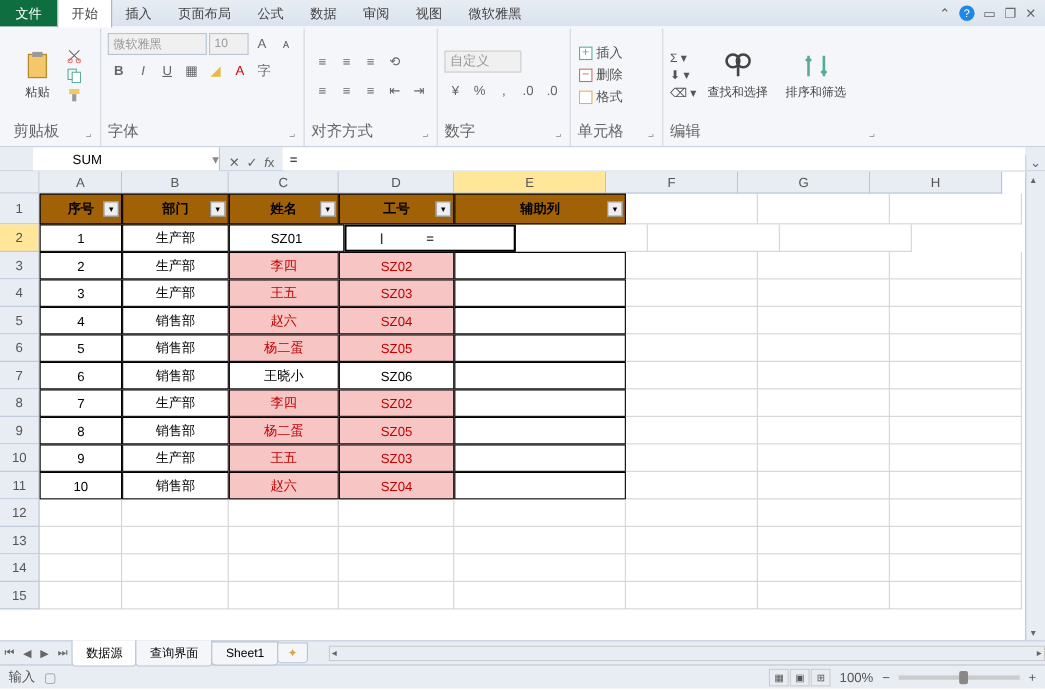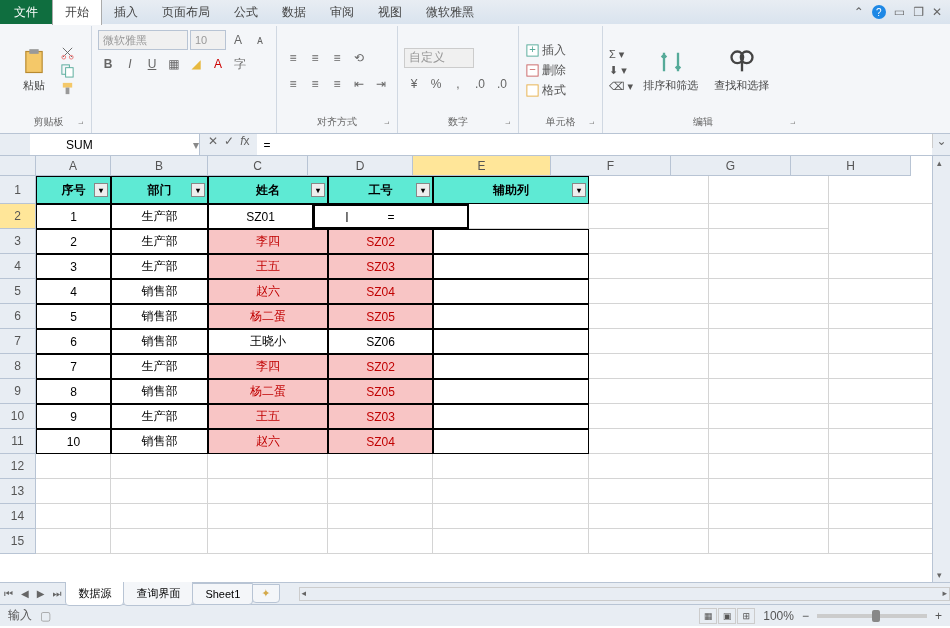--- a/index.html
+++ b/index.html
@@ -7,57 +7,57 @@
 .titlebar{height:24px;background:linear-gradient(#e8edf3,#d9e3ee);display:flex;align-items:center}
 .file-btn{background:#0f6e3f;color:#fff;padding:4px 14px;height:24px;display:flex;align-items:center}
 .tab{padding:4px 12px;color:#444;cursor:pointer}
 .tab.active{background:#fff;border-top:1px solid #aaa;border-left:1px solid #aaa;border-right:1px solid #aaa}
 .winctrl{margin-left:auto;display:flex;gap:8px;padding-right:8px;align-items:center;color:#666}
 .winctrl span{cursor:pointer}
 .help-icon{background:#1e88e5;color:#fff;border-radius:50%;width:14px;height:14px;display:inline-flex;align-items:center;justify-content:center;font-size:10px}
 .ribbon{height:110px;background:#f4f6f9;border-bottom:1px solid #b8c4d4;display:flex;padding:2px 6px 0}
 .rgroup{border-right:1px solid #d0d8e2;padding:2px 6px;display:flex;flex-direction:column;justify-content:space-between;position:relative}
 .rgroup-body{display:flex;gap:4px;flex:1}
-.rgroup-label{text-align:center;color:#666;font-size:10px;padding:2px 0;position:relative}
+.rgroup-label{color:#666;font-size:14px;padding:2px 0;position:relative}
 .rgroup-label::after{content:"⌐";position:absolute;right:2px;bottom:2px;font-size:9px;color:#888;transform:rotate(180deg)}
 .big-btn{display:flex;flex-direction:column;align-items:center;justify-content:center;padding:2px 6px;cursor:pointer;min-width:44px}
 .big-btn .icon{width:28px;height:28px;margin-bottom:2px}
 .big-btn .lbl{font-size:11px;color:#444;text-align:right;white-space:nowrap}
 .sm-col{display:flex;flex-direction:column;gap:3px;justify-content:center}
 .sm-row{display:flex;align-items:center;gap:2px;cursor:pointer;color:#555;font-size:11px;white-space:nowrap}
 .sm-row svg,.sm-row .icon{width:15px;height:15px}
 .font-box{display:flex;flex-direction:column;gap:4px;padding-top:2px}
 .font-sel{display:flex;gap:2px}
 .font-sel input{height:20px;border:1px solid #b8c4d4;background:#f0f0f0;color:#999;padding:0 4px;font-size:11px}
 .font-name{width:90px}.font-size{width:36px}
 .btn-row{display:flex;gap:2px}
 .btn-row span{width:20px;height:20px;display:flex;align-items:center;justify-content:center;color:#666;cursor:pointer;font-size:12px}
-.formula-bar{height:22px;background:#e8edf3;border-bottom:1px solid #b8c4d4;display:flex;align-items:flex-start}
+.formula-bar{height:22px;background:#e8edf3;border-bottom:1px solid #b8c4d4;display:flex;align-items:flex-end}
 .namebox{width:170px;border-right:1px solid #b8c4d4;height:100%;display:flex;align-items:center;padding-left:36px;background:#fff;margin-left:30px}
 .namebox input{border:none;width:100%;font-size:12px;outline:none}
 .fx-btns{display:flex;gap:6px;padding:0 8px;color:#666}
 .fx-btns span{cursor:pointer}
 .formula-in{flex:1;padding-left:6px;border:none;outline:none;font-size:12px;background:#fff;height:100%}
 .fexpand{width:18px;text-align:center;color:#666;border-left:1px solid #ccc;cursor:pointer}
 .grid-area{position:relative;height:426px;overflow:hidden;background:#fff}
 .corner{position:absolute;left:0;top:0;width:36px;height:20px;background:#e8edf3;border-right:1px solid #b8c4d4;border-bottom:1px solid #b8c4d4}
 .col-headers{position:absolute;left:36px;top:0;height:20px;display:flex}
 .ch{border-right:1px solid #b8c4d4;border-bottom:1px solid #b8c4d4;background:#e8edf3;display:flex;align-items:center;justify-content:center;color:#555}
 .ch.sel{background:#ffe699}
 .row-headers{position:absolute;left:0;top:20px;width:36px}
 .rh{height:25px;border-right:1px solid #b8c4d4;border-bottom:1px solid #b8c4d4;background:#e8edf3;display:flex;align-items:center;justify-content:center;color:#555}
 .rh.sel{background:#ffe699}
 .cells{position:absolute;left:36px;top:20px}
 .row{display:flex;height:25px}
 .cell{border-right:1px solid #d4d4d4;border-bottom:1px solid #d4d4d4;display:flex;align-items:center;justify-content:center;overflow:hidden;position:relative}
-.hdr{background:#5eead4;font-weight:bold;border:1px solid #000!important;height:28px}
+.hdr{background:#a16207;font-weight:normal;border:1px solid #000!important;height:28px}
 .hdr .dd{position:absolute;right:2px;width:14px;height:14px;border:1px solid #888;background:#eee;font-size:8px;display:flex;align-items:center;justify-content:center}
 .dcell{border:1px solid #000!important}
 .dcell.pink{background:#f8c5c5;color:#c00000}
-.cA{width:75px}.cB{width:97px}.cC{width:120px}.cD{width:105px}.cE{width:156px}.cF{width:120px}.cG{width:120px}.cH{width:120px}
+.cA{width:75px}.cB{width:97px}.cC{width:100px}.cD{width:105px}.cE{width:156px}.cF{width:120px}.cG{width:120px}.cH{width:120px}
 .cell.editing{border:2px solid #000!important;justify-content:center;background:#fff}
 .cursor-i{position:absolute;left:30px;font-size:14px;color:#333}
 .hscroll{position:absolute;right:0;top:0;width:18px;height:100%;background:#e8edf3;border-left:1px solid #b8c4d4}
 .hscroll::before{content:"▴";position:absolute;top:2px;left:4px;font-size:9px;color:#666}
 .hscroll::after{content:"▾";position:absolute;bottom:2px;left:4px;font-size:9px;color:#666}
 .sheet-tabs{height:22px;background:#e8edf3;border-top:1px solid #b8c4d4;display:flex;align-items:center}
 .nav-btn{padding:0 4px;color:#666;cursor:pointer;font-size:10px}
 .stab{padding:4px 12px;border:1px solid #b8c4d4;background:#f4f6f9;cursor:pointer;border-radius:0 0 4px 4px;margin-right:-1px;font-size:11px}
 .stab.active{background:#fff;font-weight:normal}
 .stab.new{padding:2px 8px;color:#d4a94a}
@@ -149,20 +149,21 @@
           <span>
               <u>U</u>
             </span>
           <span>▦</span>
           <span style="color:#e7b93f">◢</span>
           <span style="color:#c00">A</span>
           <span>字</span>
         </div>
       </div>
     </div>
+    <div class="rgroup-label">字体</div>
   </div>
 
   <div class="rgroup" style="min-width:114px">
     <div class="rgroup-body">
       <div class="sm-col" style="gap:6px">
         <div class="btn-row">
           <span>≡</span>
           <span>≡</span>
           <span>≡</span>
           <span>⟲</span>
@@ -228,31 +229,31 @@
 
   <div class="rgroup" style="min-width:200px;border-right:none">
     <div class="rgroup-body">
       <div class="sm-col">
         <span class="sm-row">Σ ▾</span>
         <span class="sm-row">⬇ ▾</span>
         <span class="sm-row">⌫ ▾</span>
       </div>
       <div class="big-btn">
         <svg class="icon" viewBox="0 0 24 24">
-            <path d="M6 4v16M18 4v16M4 8l2-2 2 2M16 16l2 2 2-2" stroke="#5a9" fill="none" stroke-width="2"></path>
-          </svg>
-        <span class="lbl">排序和筛选</span>
-      </div>
-      <div class="big-btn">
-        <svg class="icon" viewBox="0 0 24 24">
             <circle cx="8" cy="8" r="5" fill="none" stroke="#444" stroke-width="2"></circle>
             <circle cx="16" cy="8" r="5" fill="none" stroke="#444" stroke-width="2"></circle>
             <path d="M12 12v8" stroke="#444" stroke-width="2"></path>
           </svg>
         <span class="lbl">查找和选择</span>
+      </div>
+      <div class="big-btn">
+        <svg class="icon" viewBox="0 0 24 24">
+            <path d="M6 4v16M18 4v16M4 8l2-2 2 2M16 16l2 2 2-2" stroke="#5a9" fill="none" stroke-width="2"></path>
+          </svg>
+        <span class="lbl">排序和筛选</span>
       </div>
     </div>
     <div class="rgroup-label">编辑</div>
   </div>
 </div>
 
 <div class="formula-bar">
   <div class="namebox">
       <input value="SUM" style="">
       <span style="margin-left:auto;color:#888">▾</span>

